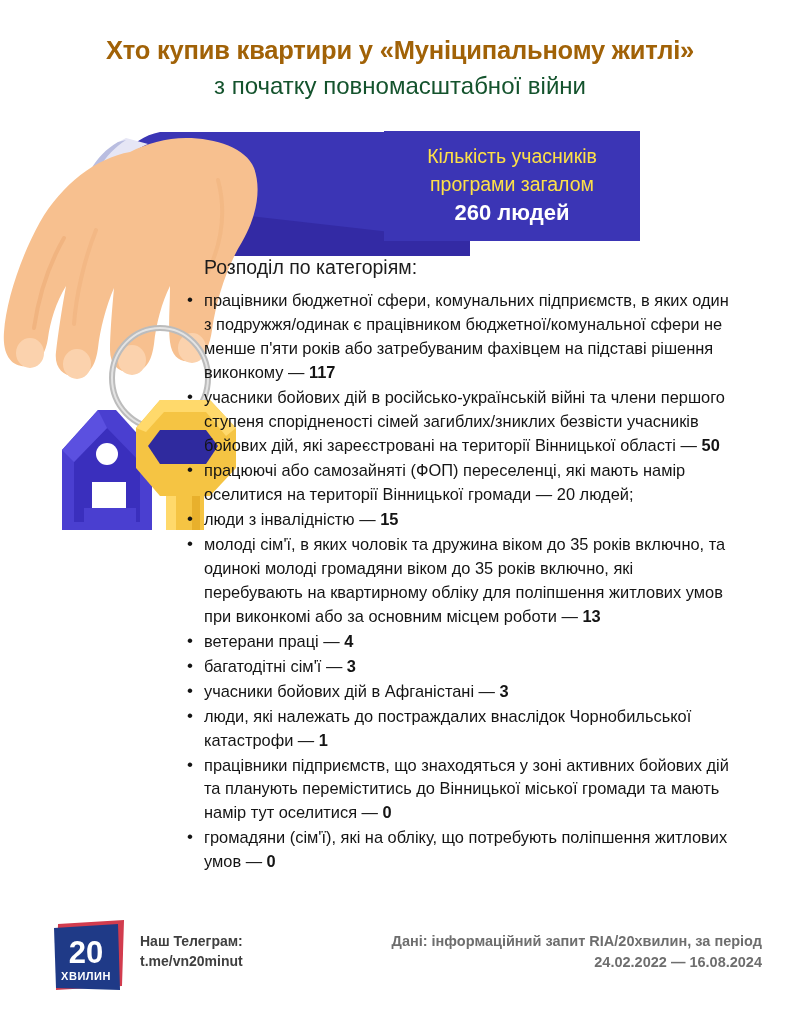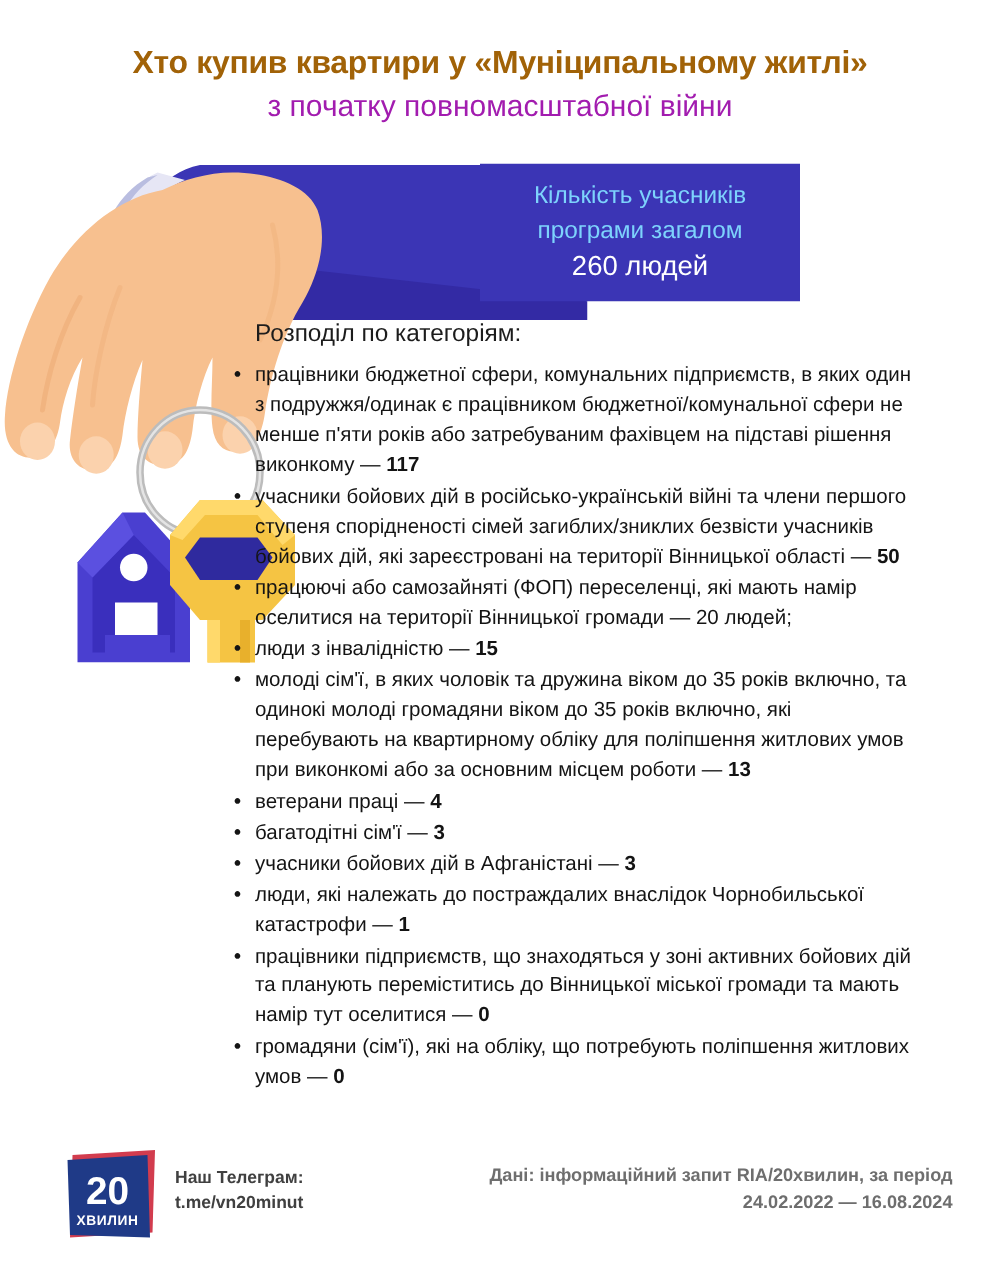--- a/index.html
+++ b/index.html
@@ -30,21 +30,21 @@
     font-weight: bold;
     color: #a16207;
     letter-spacing: -0.2px;
     line-height: 1.12;
     margin: 0;
     padding: 0 40px;
   }
   .subtitle {
     font-size: 24px;
     font-weight: normal;
-    color: #a21caf;
+    color: #14532d;
     line-height: 1.12;
     margin: 0;
     padding-top: 8px;
   }
 
   
   .illustration {
     position: absolute;
     left: 0;
     top: 110px;
@@ -66,25 +66,25 @@
     color: #ffffff;
     text-align: center;
     box-sizing: border-box;
     padding-top: 12px;
     z-index: 4;
   }
   .count-box .line {
     font-size: 19.5px;
     line-height: 1.42;
     font-weight: normal;
-    color: #7dd3fc;
+    color: #fde047;
   }
   .count-box .total {
     font-size: 22px;
-    font-weight: normal;
+    font-weight: bold;
     line-height: 1.35;
     color: #ffffff;
   }
 
   
   .content {
     position: absolute;
     left: 170px;
     top: 256px;
     width: 566px;

